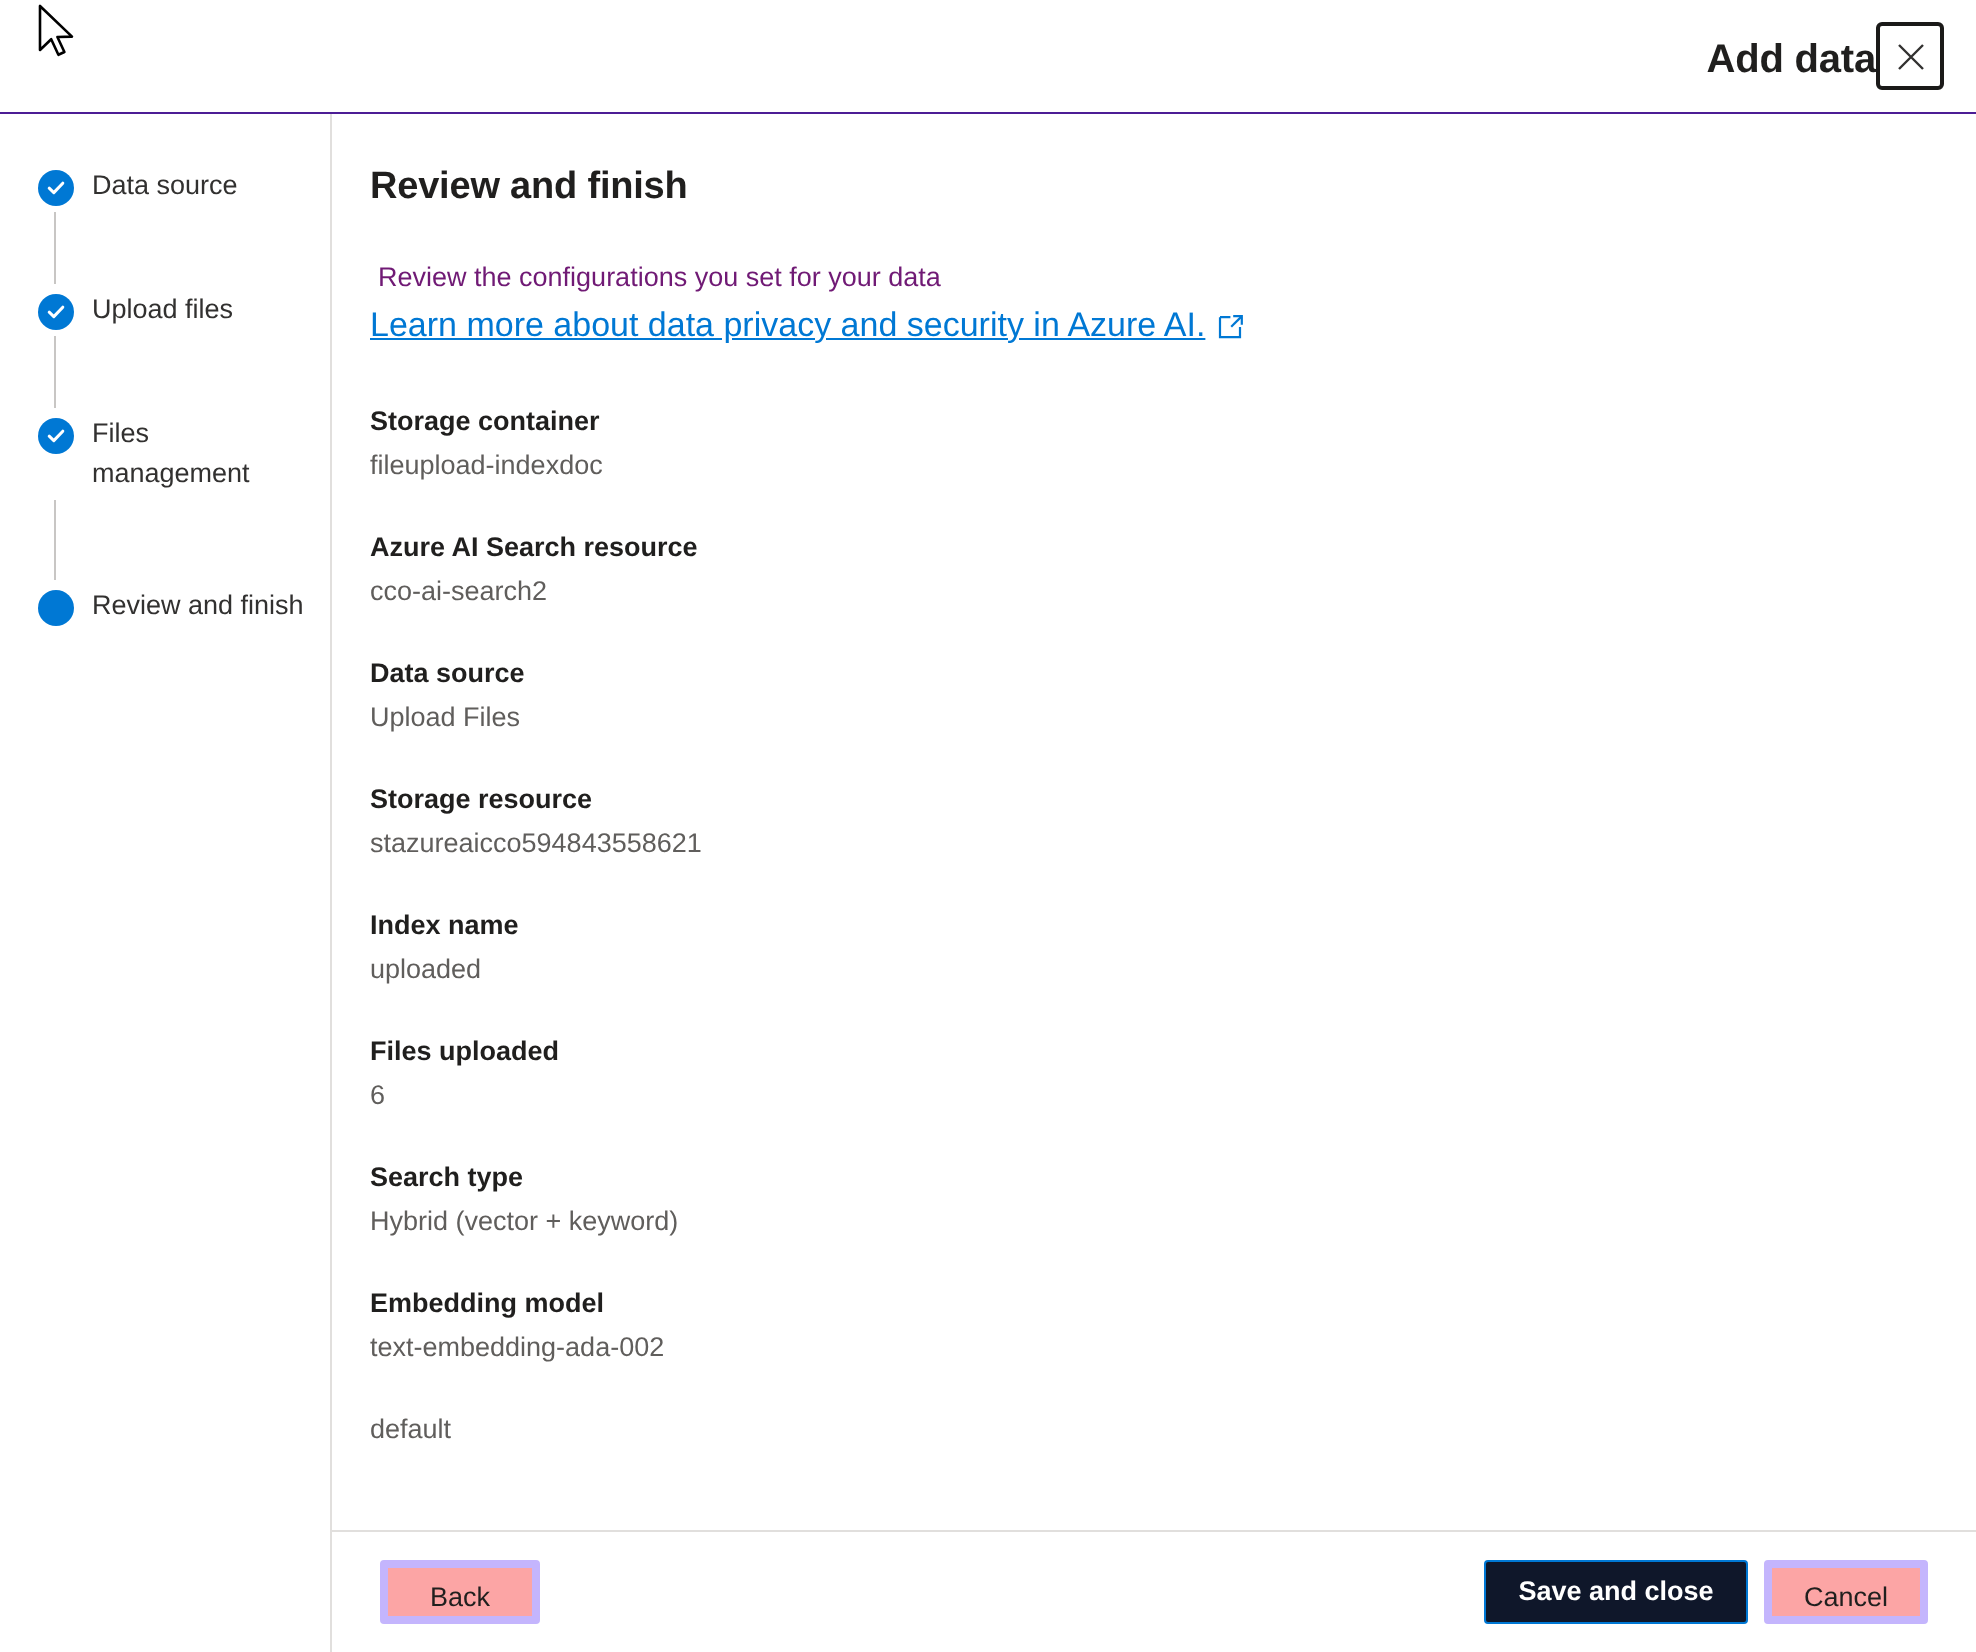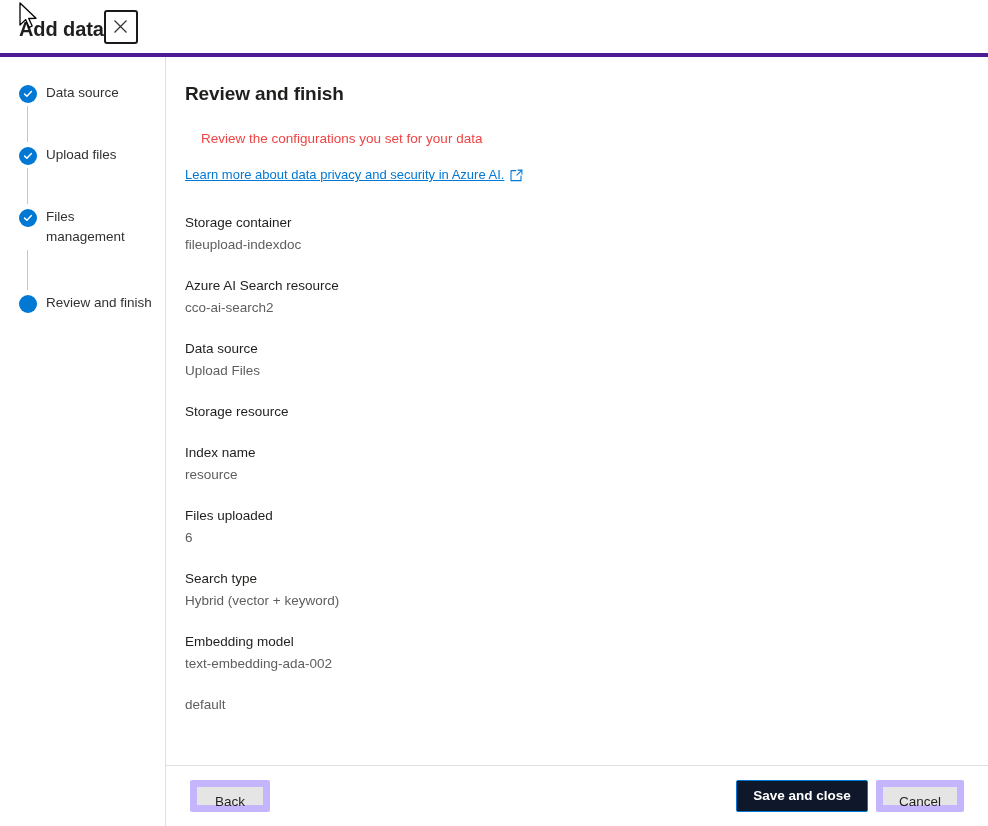--- a/index.html
+++ b/index.html
@@ -23,24 +23,24 @@
     display: flex;
     flex-direction: column;
     background: #ffffff;
     position: relative;
   }
 
   
   .dialog-header {
     height: 57px;
     min-height: 57px;
-    border-bottom: 4px solid #4c1d95;
-    display: flex;
-    align-items: center;
-    justify-content: flex-start;
+    border-bottom: 1px solid #4c1d95;
+    display: flex;
+    align-items: center;
+    justify-content: flex-end;
     padding: 0 16px 0 19px;
     box-sizing: border-box;
     position: relative;
   }
   .dialog-title {
     font-size: 20px;
     font-weight: 600;
     color: #201f1e;
     letter-spacing: -0.1px;
     line-height: 28px;
@@ -132,49 +132,49 @@
   .page-heading {
     font-size: 19px;
     font-weight: 600;
     color: #201f1e;
     margin: 0 0 22px 0;
     line-height: 26px;
     letter-spacing: -0.1px;
   }
   .intro-text {
     font-size: 13.5px;
-    color: #ef4444;
-    line-height: 20px;
-    margin: 16px;
+    color: #701a75;
+    line-height: 20px;
+    margin: 4px;
   }
   .intro-link-row {
     margin-top: 2px;
     display: flex;
     align-items: center;
     gap: 6px;
   }
   .intro-link {
-    font-size: 13px;
+    font-size: 17px;
     color: #0078d4;
     text-decoration: underline;
     cursor: pointer;
     line-height: 20px;
   }
   .external-icon { display: block; }
 
   .summary-list {
     margin-top: 28px;
   }
   .summary-item {
     margin-bottom: 21px;
   }
   .summary-item:last-child { margin-bottom: 0; }
   .summary-label {
     font-size: 13.5px;
-    font-weight: 400;
+    font-weight: 700;
     color: #201f1e;
     line-height: 20px;
     margin: 0 0 2px 0;
   }
   .summary-value {
     font-size: 13.5px;
     color: #605e5c;
     line-height: 20px;
     margin: 0;
   }
@@ -199,22 +199,22 @@
     font-family: "Liberation Sans", sans-serif;
     font-size: 13.5px;
     height: 32px;
     padding: 0 16px;
     border-radius: 2px;
     cursor: pointer;
     box-sizing: border-box;
     line-height: 30px;
   }
   .btn-secondary {
-    background: #e5e5e5;
-    border: 7px solid #c4b5fd;
+    background: #fca5a5;
+    border: 4px solid #c4b5fd;
     color: #201f1e;
     min-width: 80px;
   }
   .btn-secondary.wide { min-width: 79px; }
   .btn-primary {
     background: #0f172a;
     border: 1px solid #0078d4;
     color: #ffffff;
     font-weight: 600;
     min-width: 132px;
@@ -307,24 +307,25 @@
           <div class="summary-item">
             <div class="summary-label">Azure AI Search resource</div>
             <div class="summary-value">cco-ai-search2</div>
           </div>
           <div class="summary-item">
             <div class="summary-label">Data source</div>
             <div class="summary-value">Upload Files</div>
           </div>
           <div class="summary-item">
             <div class="summary-label">Storage resource</div>
+            <div class="summary-value">stazureaicco594843558621</div>
           </div>
           <div class="summary-item">
             <div class="summary-label">Index name</div>
-            <div class="summary-value">resource</div>
+            <div class="summary-value">uploaded</div>
           </div>
           <div class="summary-item">
             <div class="summary-label">Files uploaded</div>
             <div class="summary-value">6</div>
           </div>
           <div class="summary-item">
             <div class="summary-label">Search type</div>
             <div class="summary-value">Hybrid (vector + keyword)</div>
           </div>
           <div class="summary-item">

